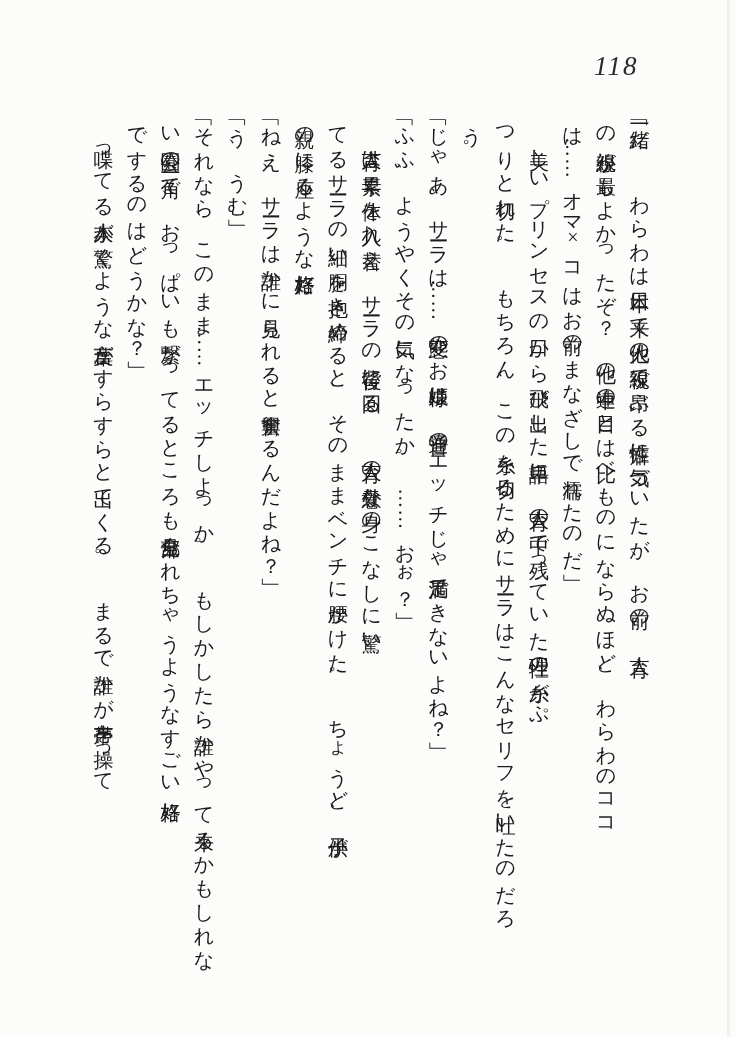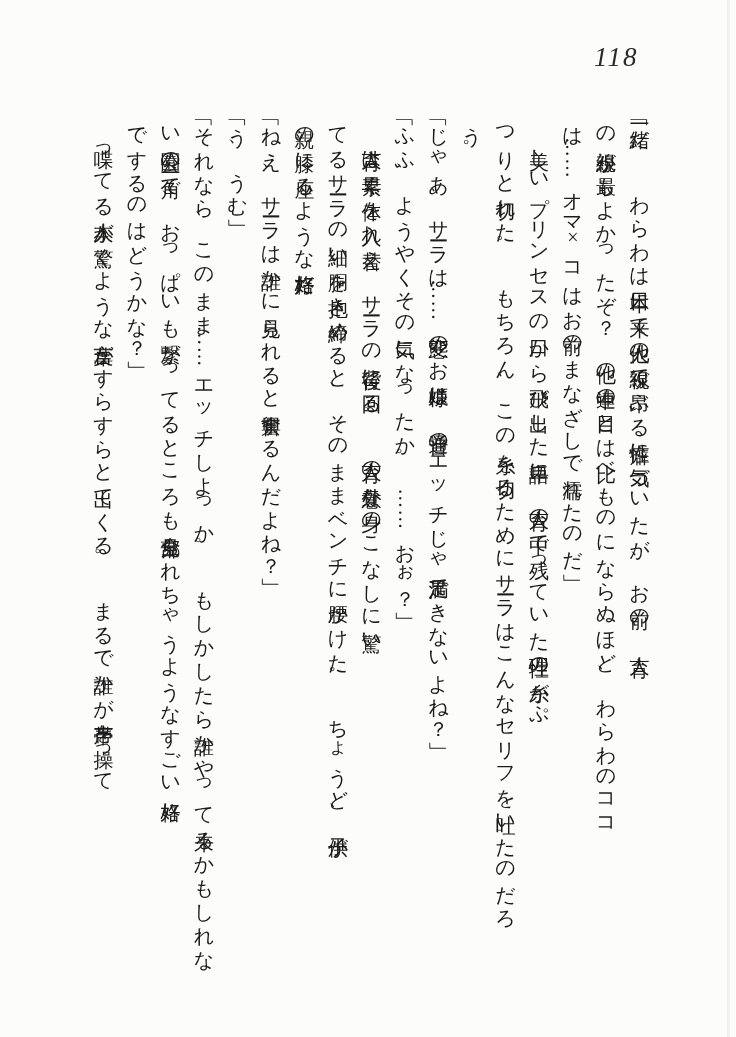--- a/index.html
+++ b/index.html
@@ -15,21 +15,21 @@
   .page-edge {
     position: absolute;
     top: 0;
     right: 6px;
     width: 3px;
     height: 100%;
     background: #f1f1ef;
   }
   .page-number {
     position: absolute;
-    top: 42px;
+    top: 51px;
     left: 594px;
     font-size: 27px;
     font-style: italic;
     color: #2a2a2a;
     letter-spacing: 2px;
   }
   .text-block {
     position: absolute;
     top: 113px;
     right: 80px;

